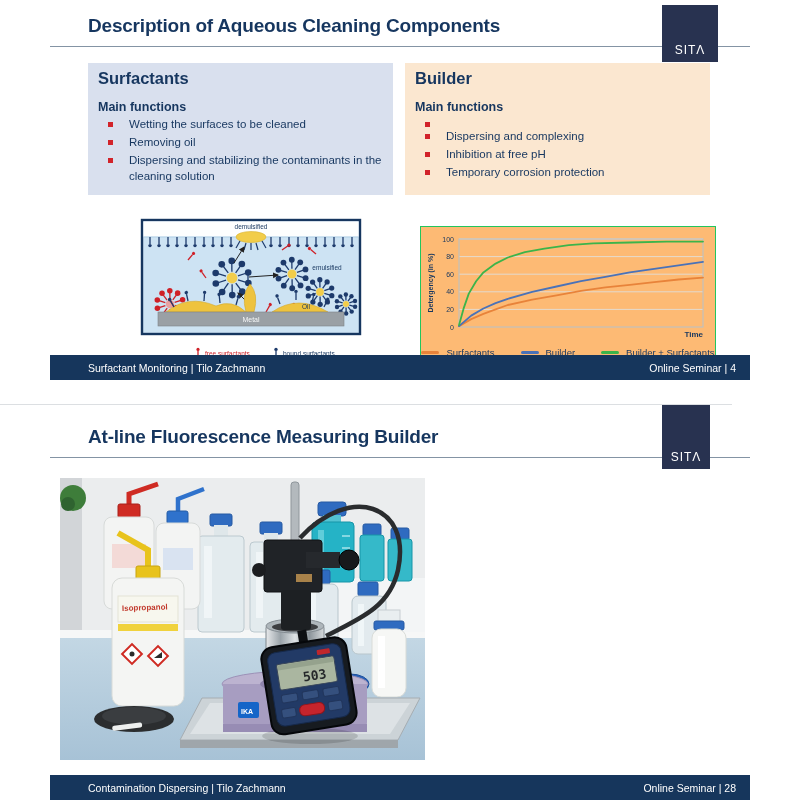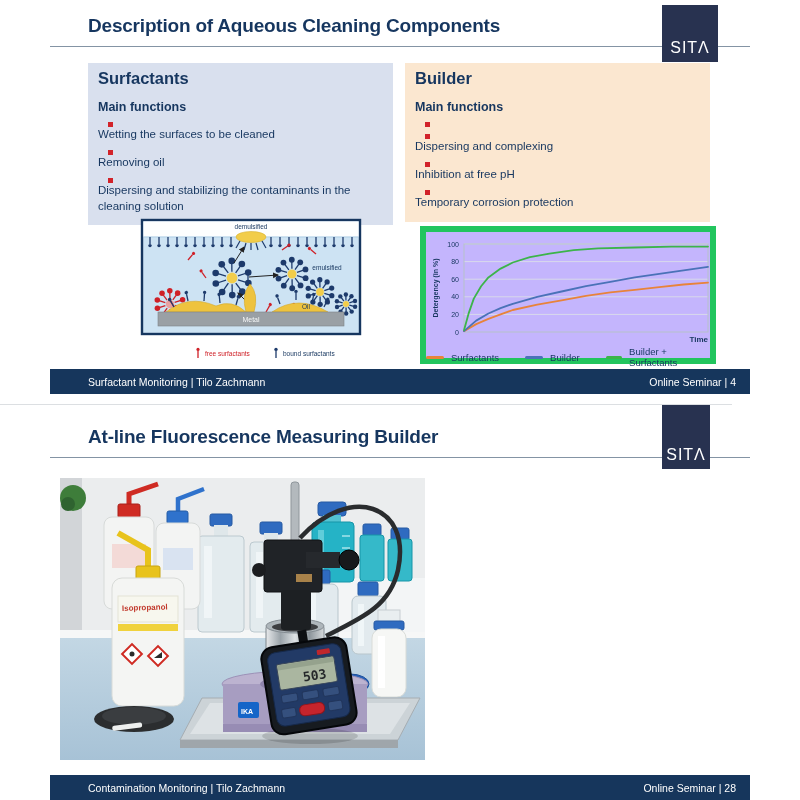--- a/index.html
+++ b/index.html
@@ -4,35 +4,35 @@
 <style>
   html,body{margin:0;padding:0;background:#fff;}
   body{width:800px;height:800px;position:relative;font-family:"Liberation Sans",sans-serif;-webkit-font-smoothing:antialiased;}
   .abs{position:absolute;}
   .slide{position:absolute;left:0;width:732px;background:#fff;}
   #slide1{top:0;height:404px;border-bottom:1px solid #dcdfe2;}
   #slide2{top:405px;height:395px;}
   .slide-title{position:absolute;left:88px;font-size:19px;font-weight:bold;color:#16365f;letter-spacing:-0.2px;}
   .rule{position:absolute;left:50px;width:700px;height:1px;background:#8494a4;}
   .logo{position:absolute;background:#283250;color:#fff;display:flex;align-items:flex-end;justify-content:center;z-index:3;}
-  .logo span{font-size:16px;font-weight:normal;letter-spacing:1px;line-height:1;padding-bottom:6px;}
+  .logo span{font-size:12px;font-weight:normal;letter-spacing:1px;line-height:1;padding-bottom:6px;}
   .footerbar{position:absolute;left:50px;width:700px;height:25px;background:#16365c;color:#fff;
     display:flex;justify-content:space-between;align-items:center;font-size:10.5px;box-sizing:border-box;padding:0 14px 0 38px;}
   
   .col{position:absolute;top:63px;width:305px;}
   .col-header{height:30px;line-height:30px;padding-left:10px;font-size:16.5px;font-weight:bold;color:#16365f;}
   .col-body{margin-top:0;box-sizing:border-box;padding:7px 10px 9px 10px;min-height:102px;color:#16365f;}
   .bg-blue{background:#d9e0ee;}
   .bg-peach{background:#fbe7d0;}
   .subhead{font-size:12.5px;font-weight:bold;margin-bottom:3px;}
-  .brow{display:flex;margin-bottom:2px;flex-direction:column;}
+  .brow{display:flex;margin-bottom:2px;}
   .brow .blt{flex:0 0 auto;width:5px;height:5px;background:#d2232a;margin:5px 16px 0 10px;}
   .brow .btxt{font-size:11.5px;line-height:1.38;}
   
-  #chart-box{position:absolute;left:420px;top:226px;width:296px;height:138px;border:6px solid #22c55e;background:#c4b5fd;box-sizing:border-box;}
+  #chart-box{position:absolute;left:420px;top:226px;width:296px;height:138px;border:1px solid #22c55e;background:#fdba74;box-sizing:border-box;text-align:center;}
   #chart-legend{display:flex;justify-content:center;gap:26px;align-items:center;height:22px;margin-top:-2px;}
   #chart-legend .litem{display:flex;align-items:center;gap:7px;color:#16365f;font-size:9.5px;}
   #chart-legend .dash{width:18px;height:3px;border-radius:2px;}
 </style>
 </head>
 <body>
 
 <div id="slide1" class="slide">
 
   <div class="slide-title" style="top:15px;">Description of Aqueous Cleaning Components</div>
@@ -340,21 +340,21 @@
           <span class="dash" style="background: rgb(74, 114, 184);"></span>
           <span>Builder</span>
         </span>
         <span class="litem">
           <span class="dash" style="background: rgb(60, 180, 74);"></span>
           <span>Builder + Surfactants</span>
         </span>
       </div>
   </div>
 
-  <div class="footerbar" style="top:369px;">
+  <div class="footerbar" style="top:355px;">
     <span>Surfactant Monitoring  |  Tilo Zachmann</span>
     <span>Online Seminar  |  4</span>
   </div>
 </div>
 
 <div id="slide2" class="slide">
 
   <div class="slide-title" style="top:21px;">At-line Fluorescence Measuring Builder</div>
   <div class="rule" style="top:52px;"></div>
   <div class="logo" style="left:662px;top:0px;width:48px;height:64px;">
@@ -511,16 +511,16 @@
       <rect x="220" y="213" width="16" height="8" rx="2" fill="#35507e" stroke="#22365c"></rect>
       <rect x="241" y="213" width="16" height="8" rx="2" fill="#35507e" stroke="#22365c"></rect>
       <rect x="262" y="213" width="16" height="8" rx="2" fill="#35507e" stroke="#22365c"></rect>
       <rect x="236" y="226" width="25" height="11" rx="5" fill="#c5242c" stroke="#8e161d"></rect>
       <rect x="218" y="227" width="14" height="9" rx="2" fill="#35507e" stroke="#22365c"></rect>
       <rect x="265" y="227" width="14" height="9" rx="2" fill="#35507e" stroke="#22365c"></rect>
     </g>
   </svg>
 
   <div class="footerbar" style="top:370px;">
-    <span>Contamination Monitoring  |  Tilo Zachmann</span>
+    <span>Contamination Dispersing  |  Tilo Zachmann</span>
     <span>Online Seminar  |  28</span>
   </div>
 </div>
 
 </body></html>

